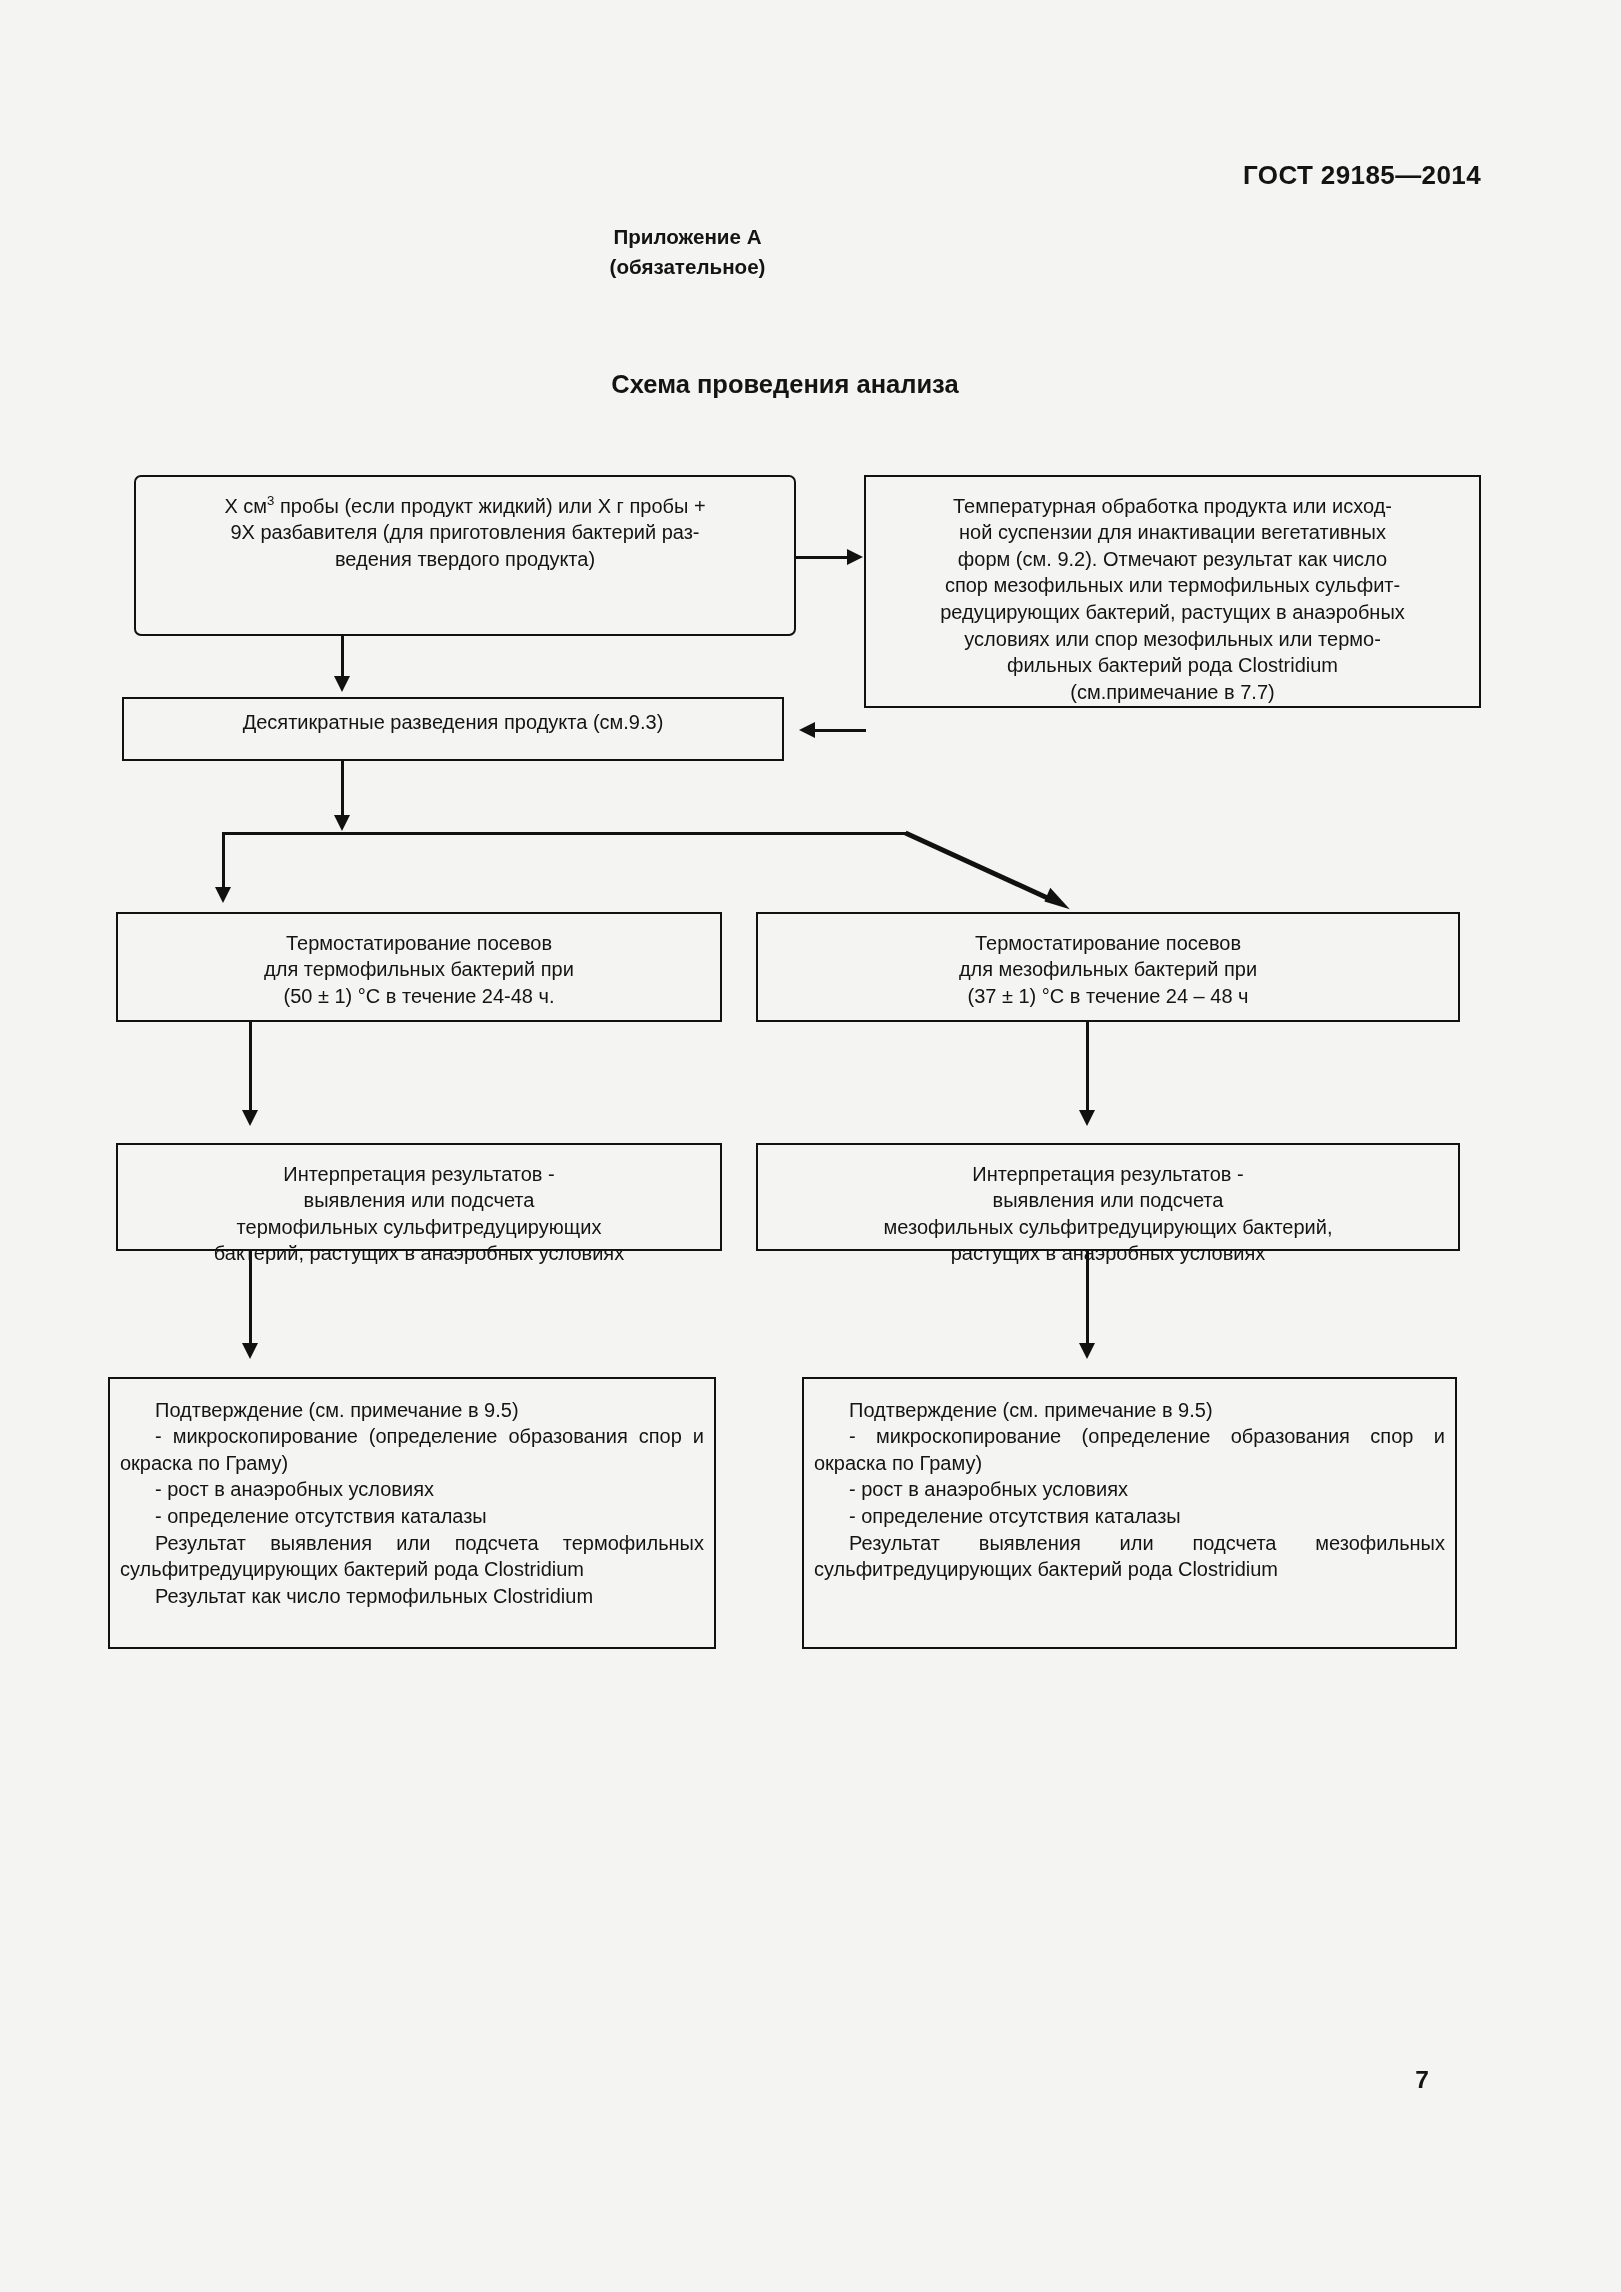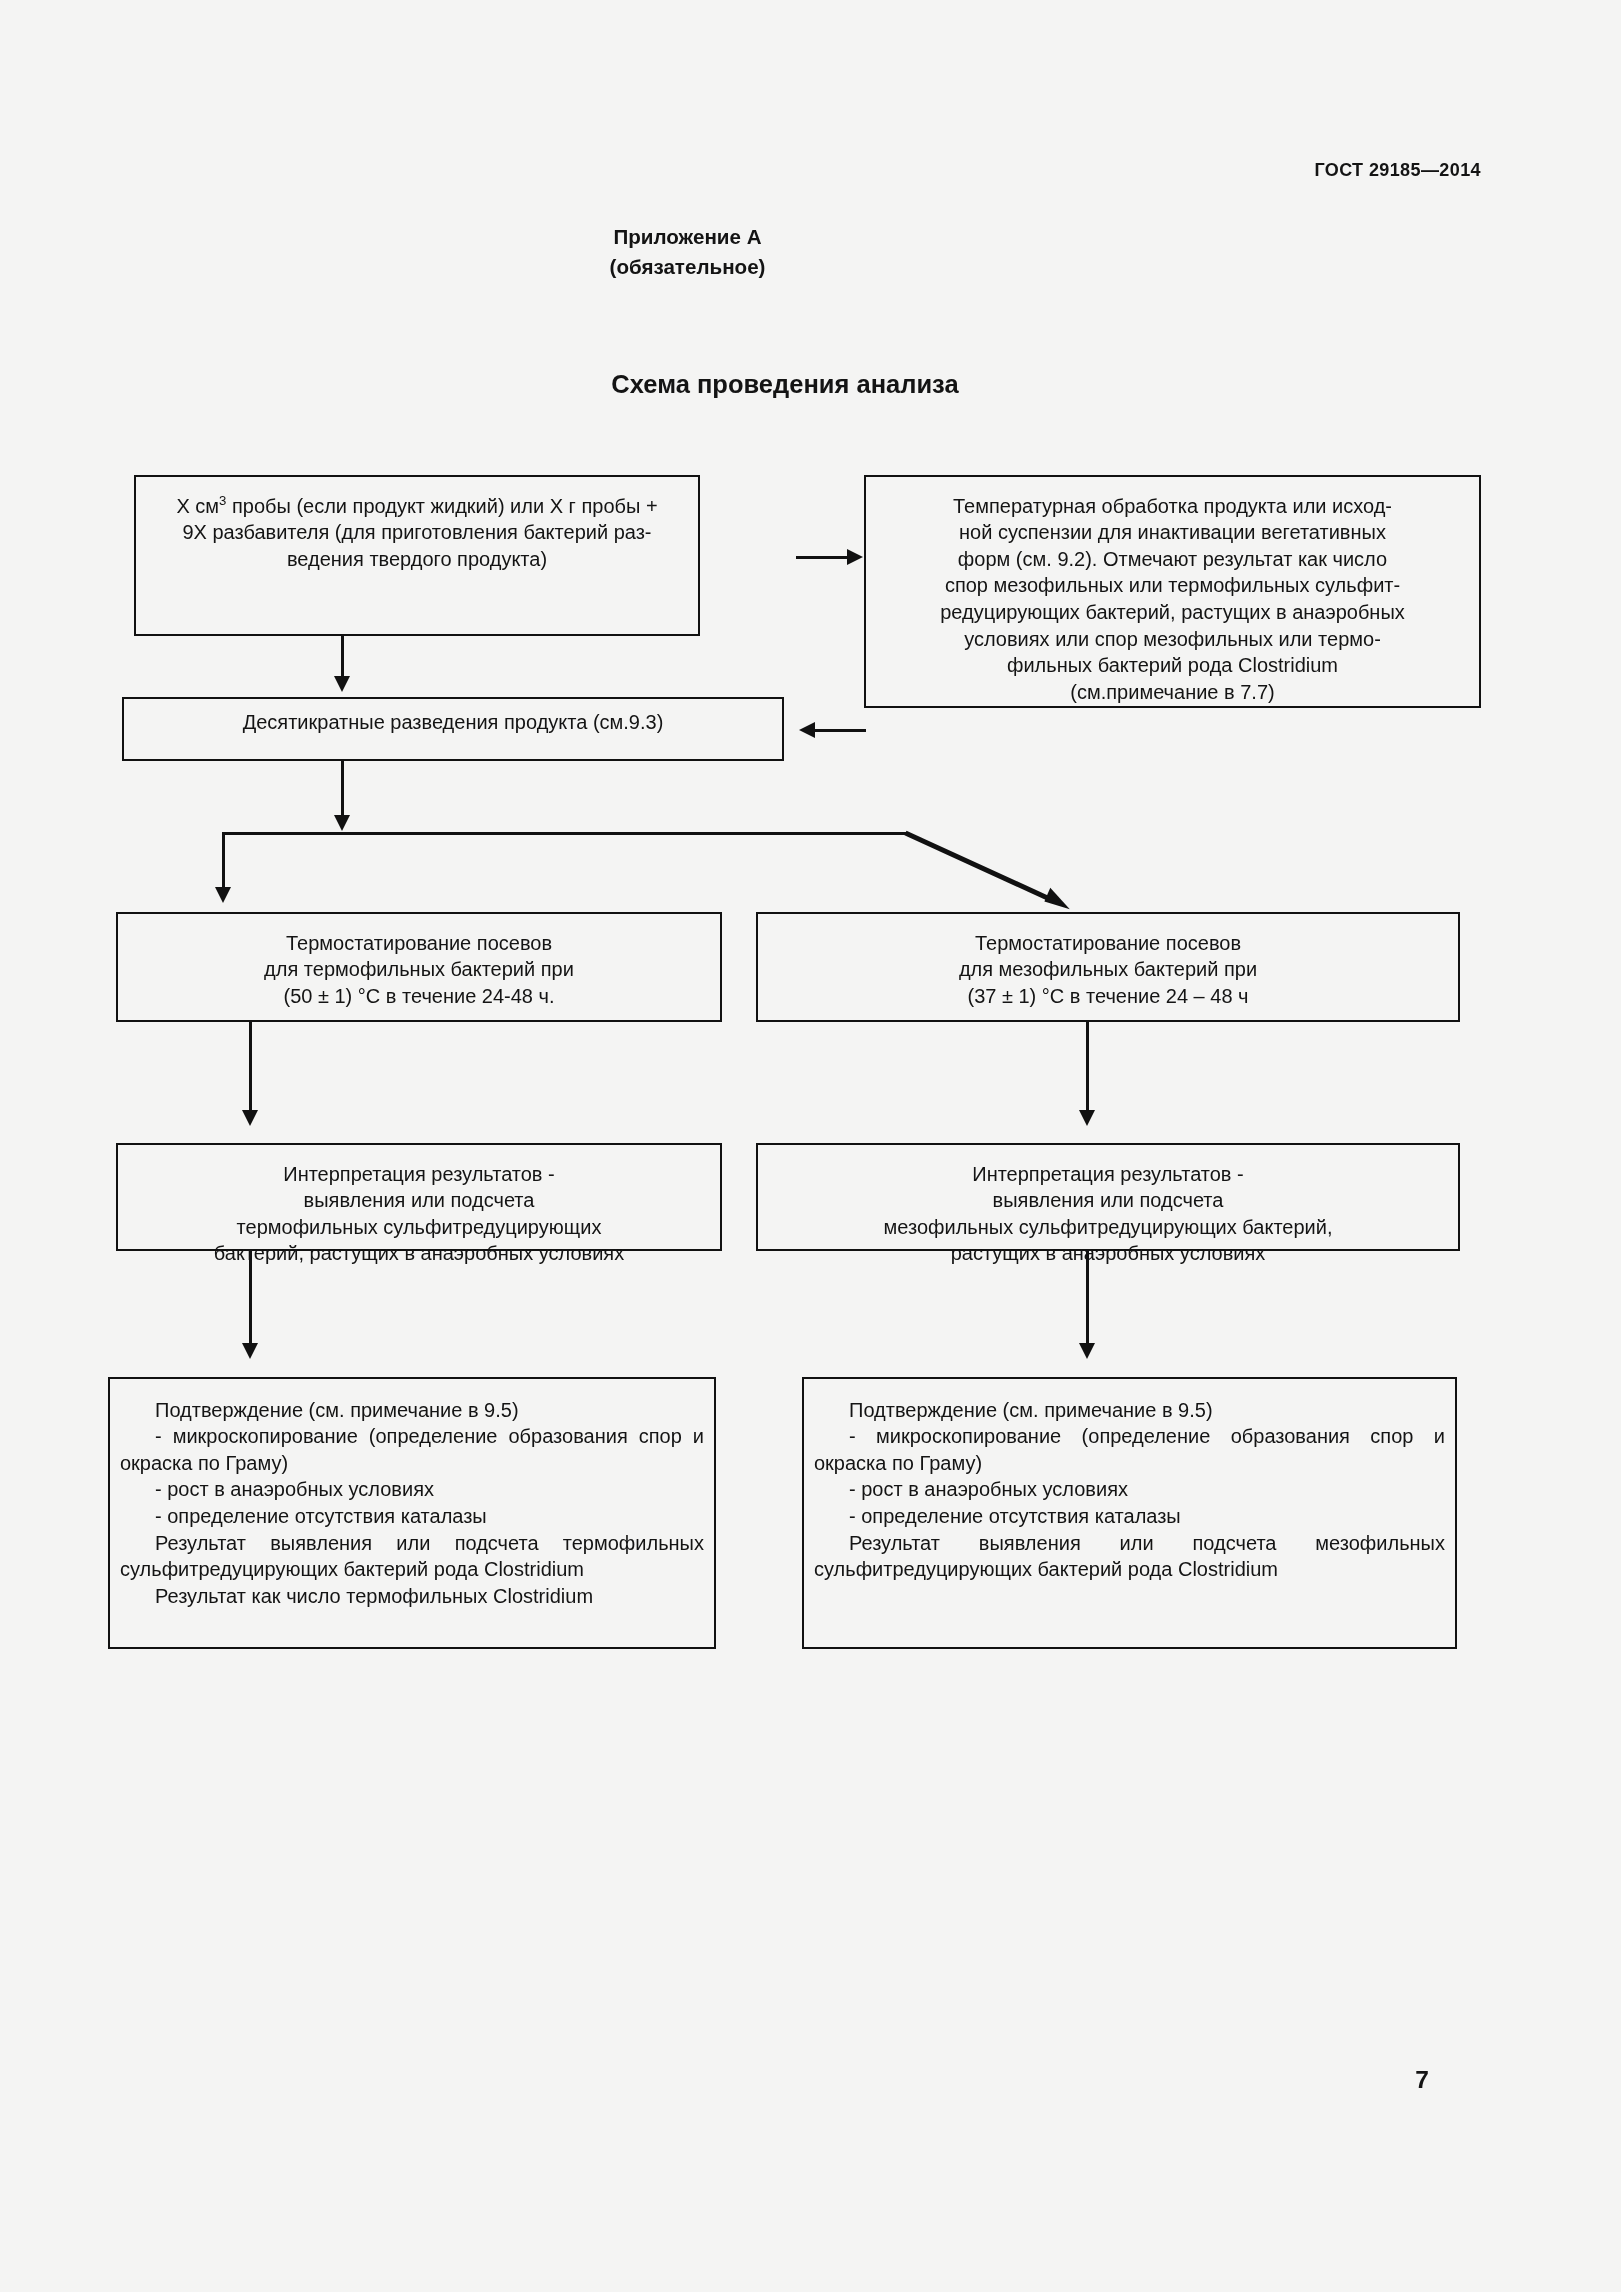--- a/index.html
+++ b/index.html
@@ -17,21 +17,21 @@
     height: 2293px;
     background: #f4f4f3;
     overflow: hidden;
   }
 
   
   .gost-header {
     position: absolute;
     top: 160px;
     right: 140px;
-    font-size: 18px;
+    font-size: 26px;
     font-weight: bold;
     letter-spacing: 0.4px;
     white-space: nowrap;
   }
   .appendix-block {
     position: absolute;
     top: 222px;
     left: 0;
     width: 1621px;
     text-align: center;
@@ -77,21 +77,21 @@
   }
   .fbox p { margin: 0; }
   .indent { text-indent: 35px; }
   sup.cm3 {
     font-size: 0.66em;
     vertical-align: super;
     line-height: 0;
   }
 
   
-  #box-sample        { left: 134px; top: 475px;  width: 566px; height: 161px; }
+  #box-sample        { left: 134px; top: 475px;  width: 662px; height: 161px; border-radius: 7px; }
   #box-heat          { left: 864px; top: 475px;  width: 617px; height: 233px; }
   #box-dilution      { left: 122px; top: 697px;  width: 662px; height: 64px;  }
   #box-thermo-left   { left: 116px; top: 912px;  width: 606px; height: 110px; }
   #box-thermo-right  { left: 756px; top: 912px;  width: 704px; height: 110px; }
   #box-interp-left   { left: 116px; top: 1143px; width: 606px; height: 108px; }
   #box-interp-right  { left: 756px; top: 1143px; width: 704px; height: 108px; }
 
   #box-sample .inner,
   #box-heat .inner,
   #box-thermo-left .inner,

